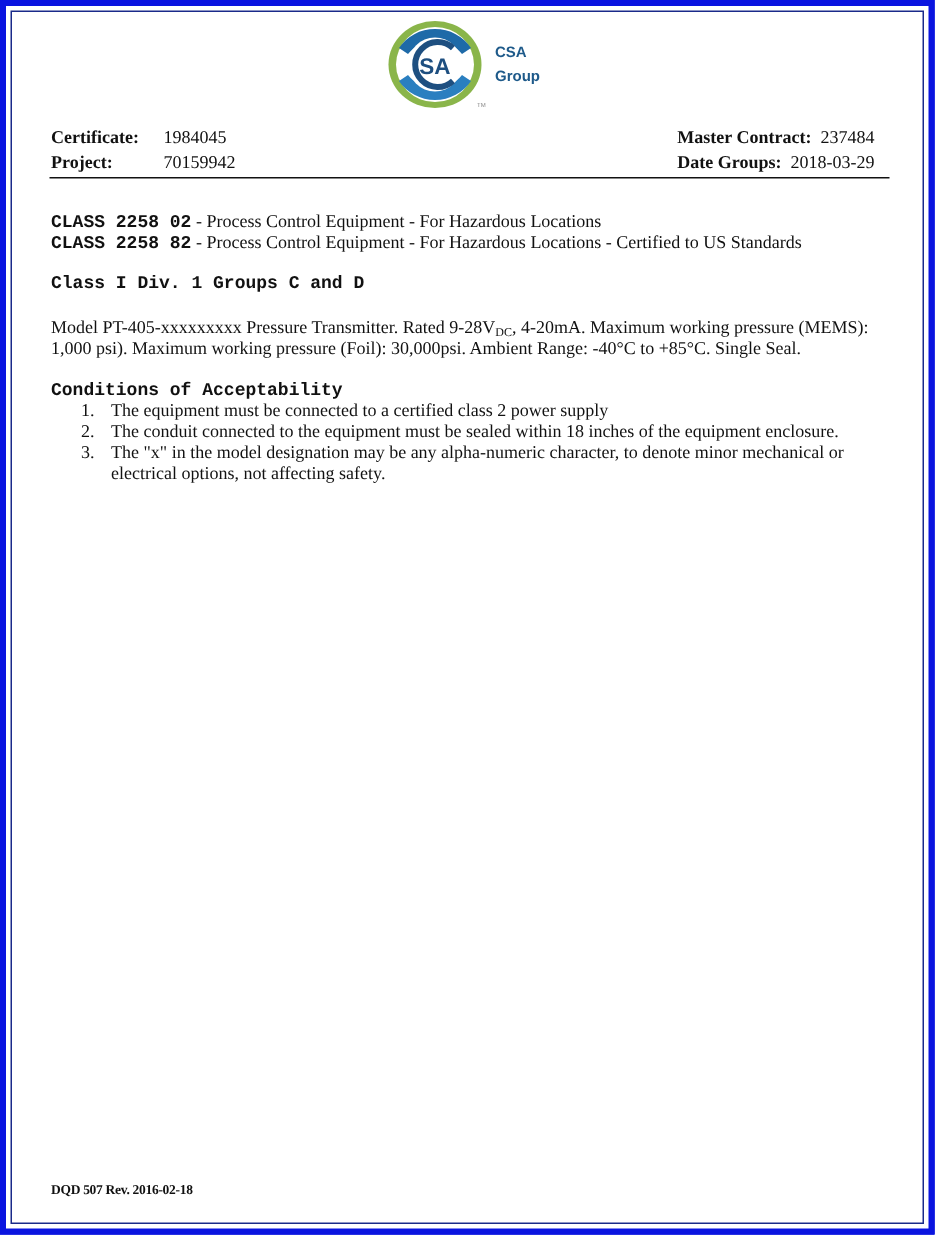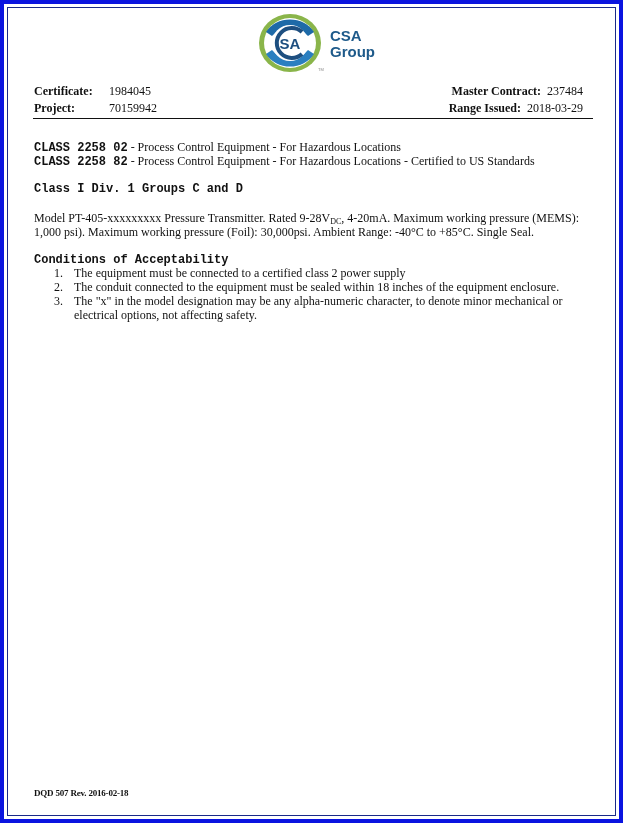--- a/index.html
+++ b/index.html
@@ -44,21 +44,21 @@
     }
     .logo-svg {
       position: absolute;
       left: 0; top: 0;
     }
     .logo-text {
       position: absolute;
       left: 72px; top: 16px;
       font-family: "Liberation Sans", "DejaVu Sans", sans-serif;
       font-weight: bold;
-      font-size: 15px;
+      font-size: 10px;
       line-height: 16px;
       color: #1e5a8a;
     }
     .logo-text span { display: block; }
     .hdr-row {
       position: absolute;
       font-size: 12px;
       line-height: 14px;
     }
     .hdr-label { font-weight: bold; }
@@ -154,21 +154,21 @@
   </div>
   <div class="hdr-row proj">
     <span class="hdr-label">Project:</span>
     <span class="val">70159942</span>
   </div>
   <div class="hdr-row mc">
     <span class="hdr-label">Master Contract:</span>&nbsp;
     <span>237484</span>
   </div>
   <div class="hdr-row di">
-    <span class="hdr-label">Range Issued:</span>&nbsp;
+    <span class="hdr-label">Date Groups:</span>&nbsp;
     <span>2018-03-29</span>
   </div>
 
   <div class="divider"></div>
 
   <div class="line" style="top:140px;">
     <span class="b">CLASS 2258 02</span><span> - Process Control Equipment - For Hazardous Locations</span>
   </div>
   <div class="line" style="top:154px;">
     <span class="b">CLASS 2258 82</span><span> - Process Control Equipment - For Hazardous Locations - Certified to US Standards</span>

